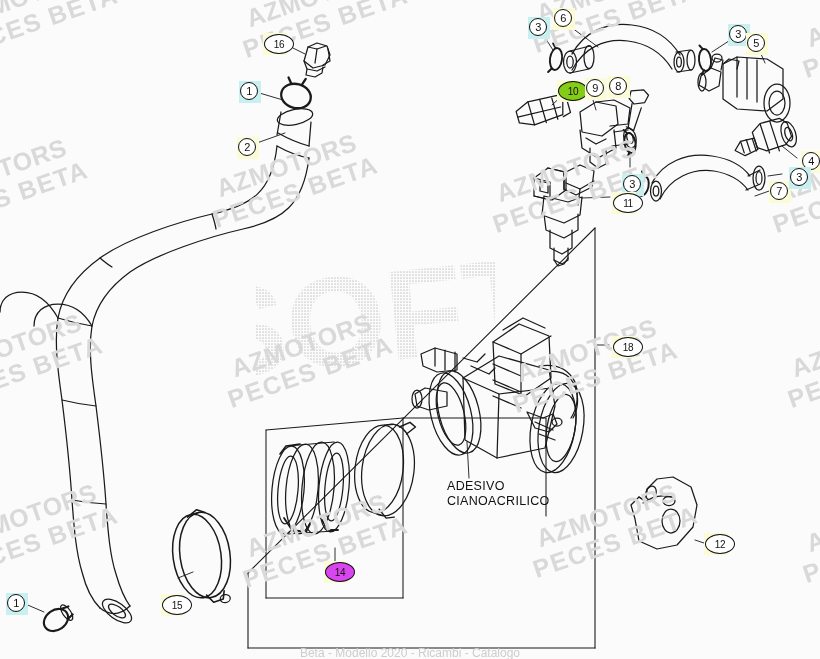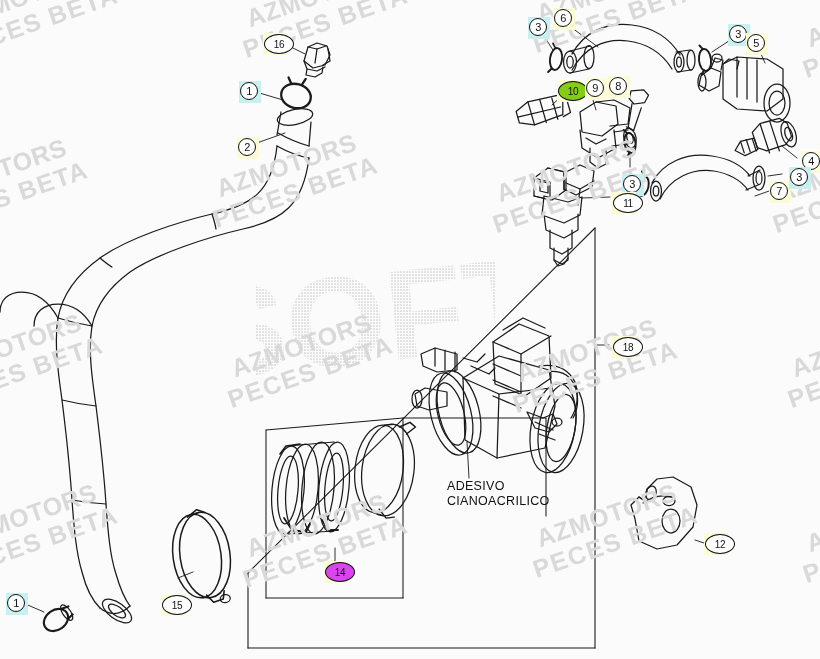--- a/index.html
+++ b/index.html
@@ -551,14 +551,15 @@
       </div>
     </div>
 
   <div id="notes">
       <div class="note" style="left: 447px; top: 479px;">
         <div>ADESIVO</div>
         <div>CIANOACRILICO</div>
       </div>
     </div>
 
+  <div id="bottomtext">Beta - Modello 2020 - Ricambi - Catalogo</div>
 
 </div>
 
 </body></html>

